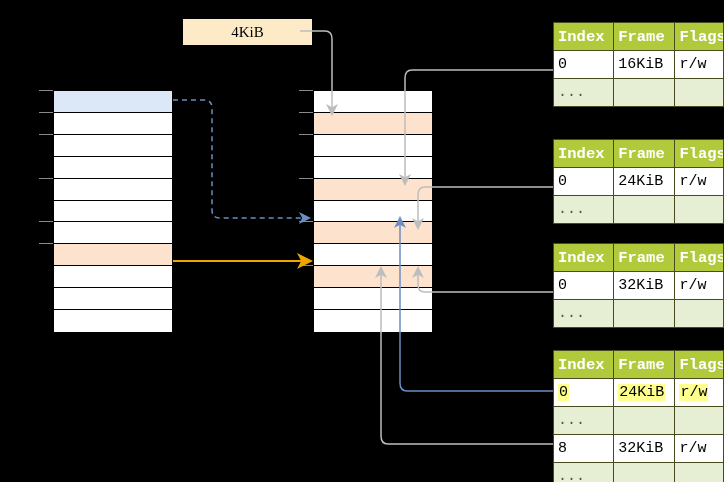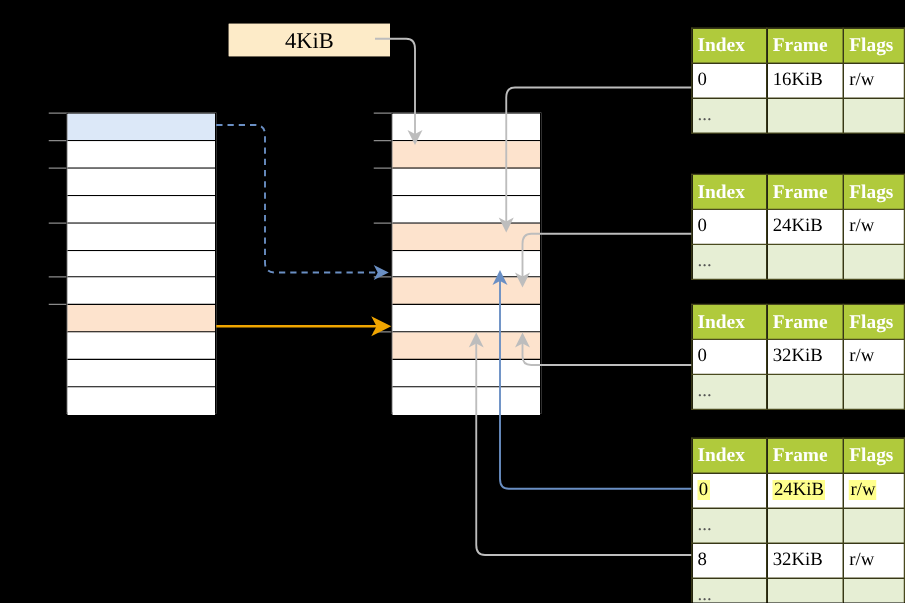--- a/index.html
+++ b/index.html
@@ -6,35 +6,35 @@
   body{
     width:724px;height:482px;background:#000;overflow:hidden;position:relative;
     font-family:"Liberation Serif", serif;
   }
   #root{position:absolute;left:0;top:0;width:724px;height:482px;}
   svg#wires{position:absolute;left:0;top:0;width:724px;height:482px;pointer-events:none;}
 
   
   .label-box{
     position:absolute;background:#fdebc8;border:1px solid #fdebc8;
-    color:#000;font-size:18px;text-align:center;line-height:24px;
+    color:#000;font-size:15px;text-align:center;line-height:24px;
     font-family:"Liberation Serif", serif;
   }
 
   
   .memcol{position:absolute;border:1px solid #000;box-sizing:border-box;background:#fff;}
   .memrow{box-sizing:border-box;border-bottom:1px solid #000;background:#fff;}
   .memrow:last-child{border-bottom:none;}
   .memrow.blue{background:#dce8f8;}
   .memrow.peach{background:#fde3cd;}
   .tick{position:absolute;height:1px;background:#8a8a8a;width:14px;}
 
   
   .ptable{position:absolute;border-collapse:collapse;table-layout:fixed;
-    font-family:Liberation Serif, serif;font-size:15px;}
+    font-family:Liberation Mono, monospace;font-size:15px;}
   .ptable td,.ptable th{
     border:1px solid #4a4a1f;padding:1px 4px;height:28px;box-sizing:border-box;
     vertical-align:middle;text-align:left;overflow:hidden;white-space:nowrap;
   }
   .ptable th{background:#b0ca3c;color:#fff;font-weight:bold;font-size:15.5px;}
   .ptable td{background:#fff;color:#000;}
   .ptable tr.dots td{background:#e6eed4;color:#555;}
   .hl{background:#ffff8d;padding:0 1px;}
   .c-index{width:57px;}
   .c-frame{width:58px;}

